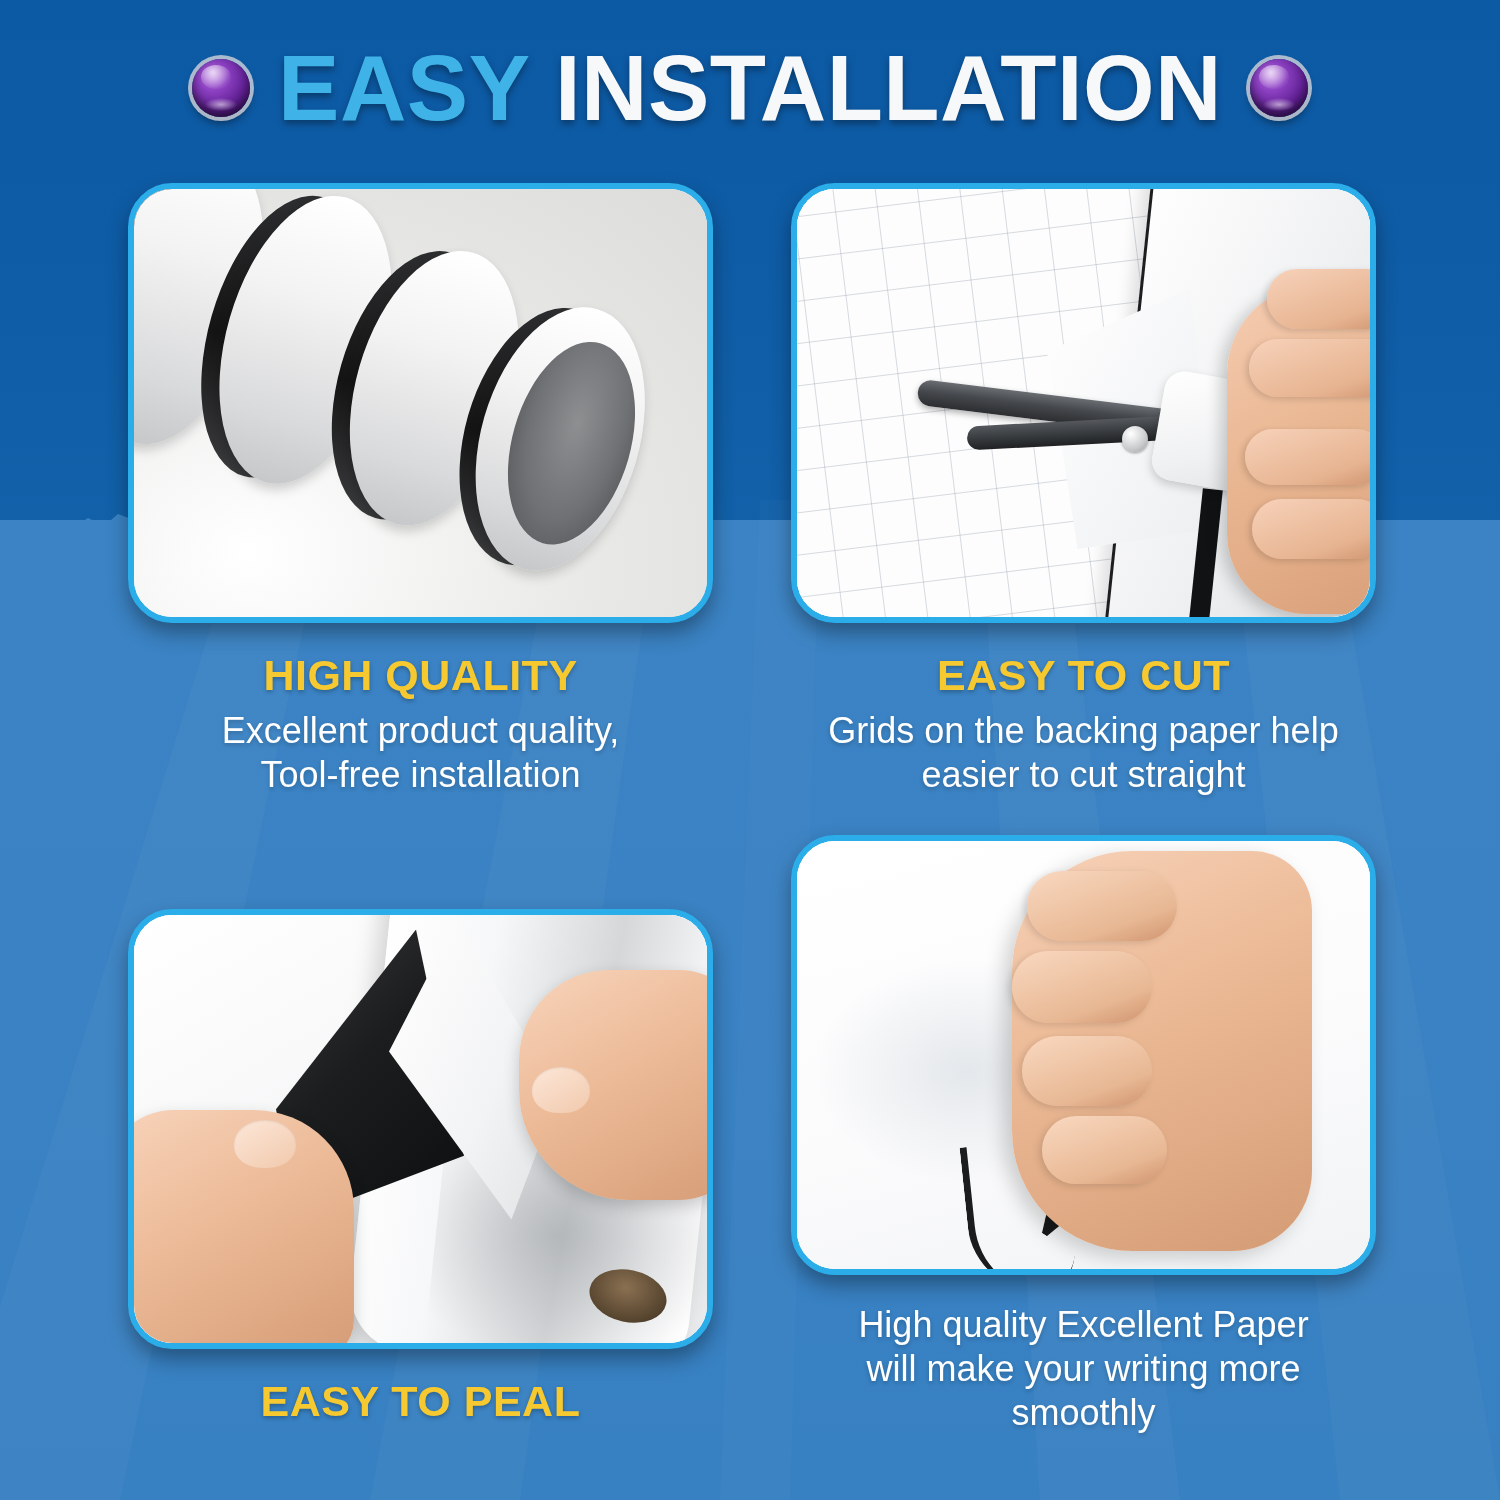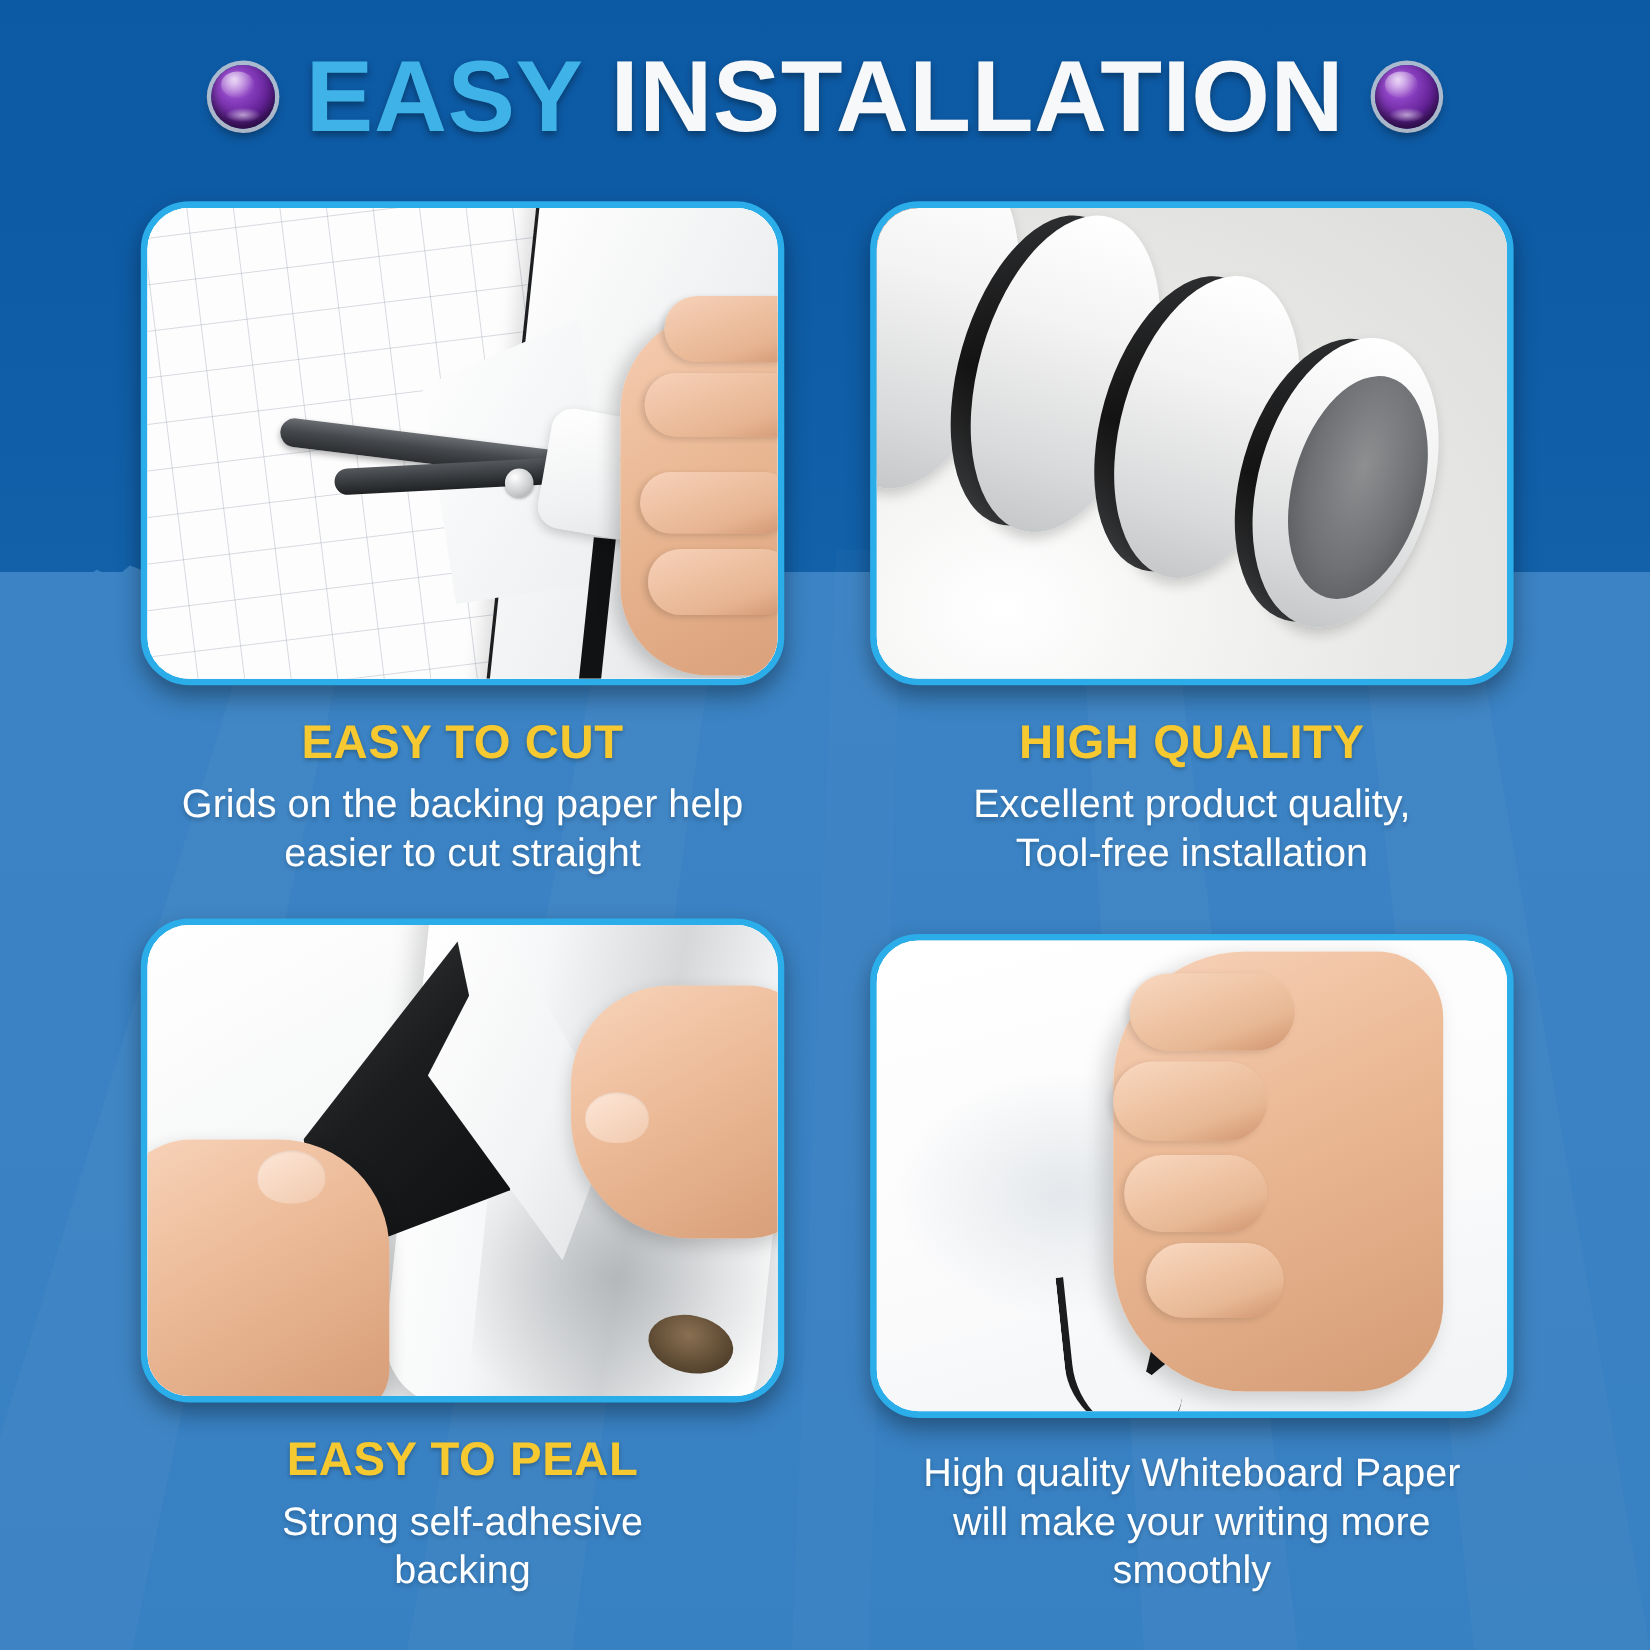--- a/index.html
+++ b/index.html
@@ -497,20 +497,44 @@
     <div class="title">
       <span class="word-easy">EASY</span>
       <span> </span><span class="word-install">INSTALLATION</span>
     </div>
     <div class="pin"></div>
   </div>
 
   <div class="grid">
 
     <div class="row row-1">
+
+      <div class="cell">
+        <div class="panel">
+          <div class="panel-inner ph1">
+            <div class="surface"></div>
+            <div class="roll">
+              <div class="edge-dark" style="left:-30px; top:10px;  width:150px; height:300px;"></div>
+              <div class="band" style="left:-10px; top:4px;   width:160px; height:306px;"></div>
+              <div class="edge-dark" style="left:110px; top:22px;  width:150px; height:290px;"></div>
+              <div class="band" style="left:128px; top:16px;  width:158px; height:296px;"></div>
+              <div class="edge-dark" style="left:248px; top:40px;  width:150px; height:276px;"></div>
+              <div class="band" style="left:266px; top:34px;  width:156px; height:282px;"></div>
+              <div class="edge-dark" style="left:384px; top:60px;  width:152px; height:264px;"></div>
+              <div class="band" style="left:400px; top:54px;  width:158px; height:270px;"></div>
+              <div class="core" style="left:432px; top:86px;  width:118px; height:208px;"></div>
+            </div>
+          </div>
+        </div>
+        <div class="caption">
+          <div class="cap-title">HIGH QUALITY</div>
+          <div class="cap-body">Excellent product quality,
+Tool-free installation</div>
+        </div>
+      </div>
 
       <div class="cell">
         <div class="panel">
           <div class="panel-inner ph2">
             <div class="bg-white"></div>
             <div class="grid-sheet"></div>
             <div class="sheet-right"></div>
             <div class="lift-flap"></div>
             <div class="dark-strip"></div>
             <div class="blade"></div>
@@ -525,44 +549,20 @@
             <div class="finger" style="left:448px; top:240px; width:140px; height:56px;"></div>
             <div class="finger" style="left:455px; top:310px; width:135px; height:60px;"></div>
           </div>
         </div>
         <div class="caption">
           <div class="cap-title">EASY TO CUT</div>
           <div class="cap-body">Grids on the backing paper help
 easier to cut straight</div>
         </div>
       </div>
-
-      <div class="cell">
-        <div class="panel">
-          <div class="panel-inner ph1">
-            <div class="surface"></div>
-            <div class="roll">
-              <div class="edge-dark" style="left:-30px; top:10px;  width:150px; height:300px;"></div>
-              <div class="band" style="left:-10px; top:4px;   width:160px; height:306px;"></div>
-              <div class="edge-dark" style="left:110px; top:22px;  width:150px; height:290px;"></div>
-              <div class="band" style="left:128px; top:16px;  width:158px; height:296px;"></div>
-              <div class="edge-dark" style="left:248px; top:40px;  width:150px; height:276px;"></div>
-              <div class="band" style="left:266px; top:34px;  width:156px; height:282px;"></div>
-              <div class="edge-dark" style="left:384px; top:60px;  width:152px; height:264px;"></div>
-              <div class="band" style="left:400px; top:54px;  width:158px; height:270px;"></div>
-              <div class="core" style="left:432px; top:86px;  width:118px; height:208px;"></div>
-            </div>
-          </div>
-        </div>
-        <div class="caption">
-          <div class="cap-title">HIGH QUALITY</div>
-          <div class="cap-body">Excellent product quality,
-Tool-free installation</div>
-        </div>
-      </div>
     </div>
 
     <div class="spacer-between-rows"></div>
 
     <div class="row row-2">
 
       <div class="cell">
         <div class="panel">
           <div class="panel-inner ph3">
             <div class="bg-white"></div>
@@ -572,22 +572,20 @@
             <div class="peel-white"></div>
             <div class="core-hole"></div>
             <div class="hand-l"></div>
             <div class="nail" style="left:100px; top:205px; width:62px; height:48px;"></div>
             <div class="hand-r"></div>
             <div class="nail" style="left:398px; top:152px; width:58px; height:46px;"></div>
           </div>
         </div>
         <div class="caption">
           <div class="cap-title">EASY TO PEAL</div>
-          <div class="cap-body">Strong self-adhesive
-backing</div>
         </div>
       </div>
 
       <div class="cell">
         <div class="panel">
           <div class="panel-inner ph4">
             <div class="bg-white"></div>
             <div class="board-sheen"></div>
             <div class="stroke"></div>
             <div class="stroke2"></div>
@@ -606,19 +604,19 @@
               <div class="marker-nib"></div>
             </div>
             <div class="hand"></div>
             <div class="knuckle" style="left:230px; top:30px;  width:150px; height:70px;"></div>
             <div class="knuckle" style="left:215px; top:110px; width:140px; height:72px;"></div>
             <div class="knuckle" style="left:225px; top:195px; width:130px; height:70px;"></div>
             <div class="knuckle" style="left:245px; top:275px; width:125px; height:68px;"></div>
           </div>
         </div>
         <div class="caption">
-          <div class="cap-body">High quality Whiteboard Paper
+          <div class="cap-body">High quality Excellent Paper
 will make your writing more smoothly</div>
         </div>
       </div>
     </div>
   </div>
 </div>
 
 </body></html>

